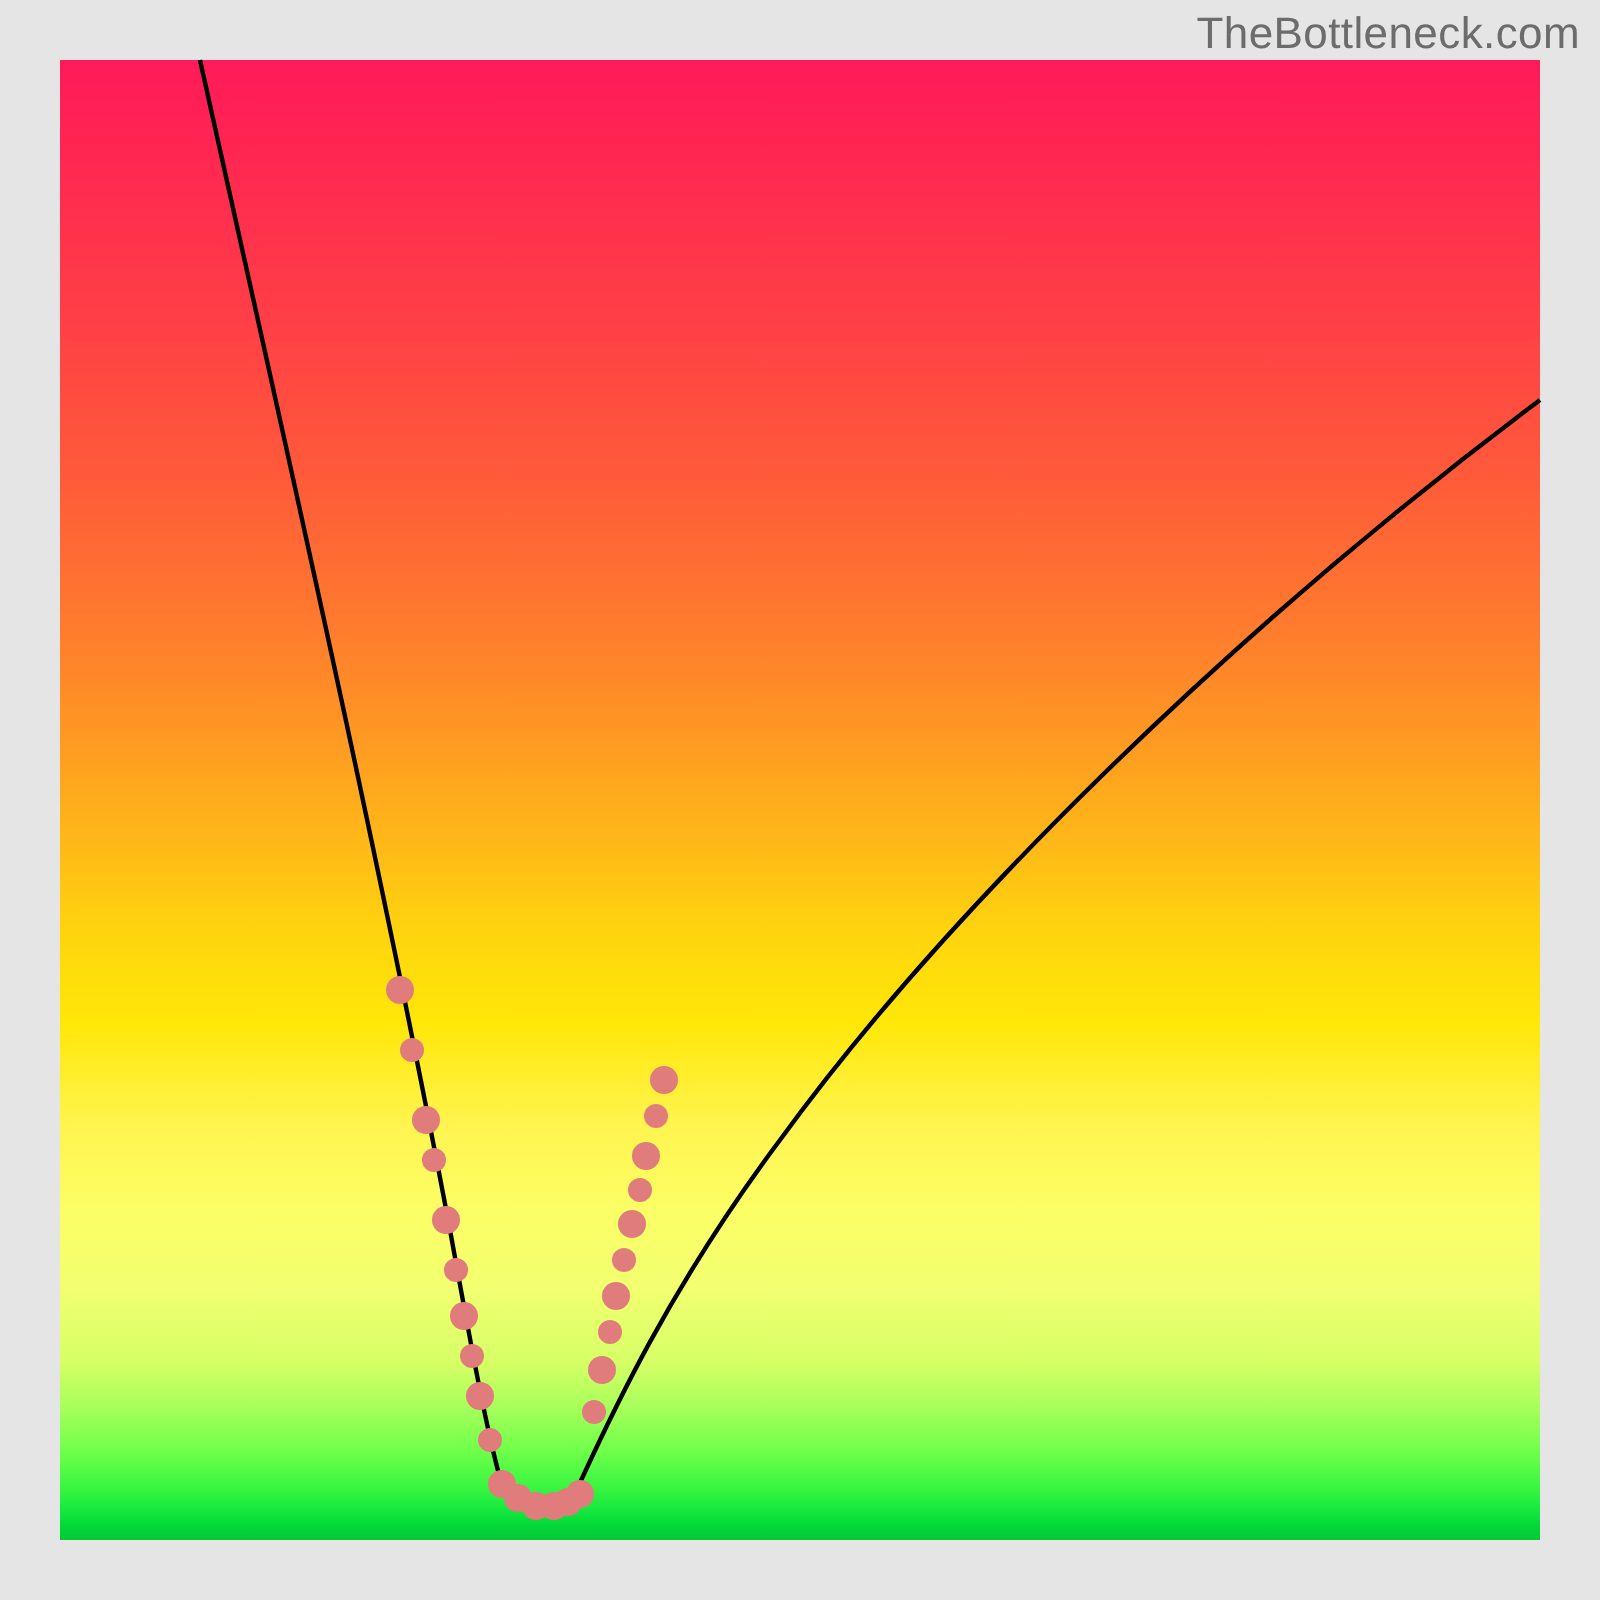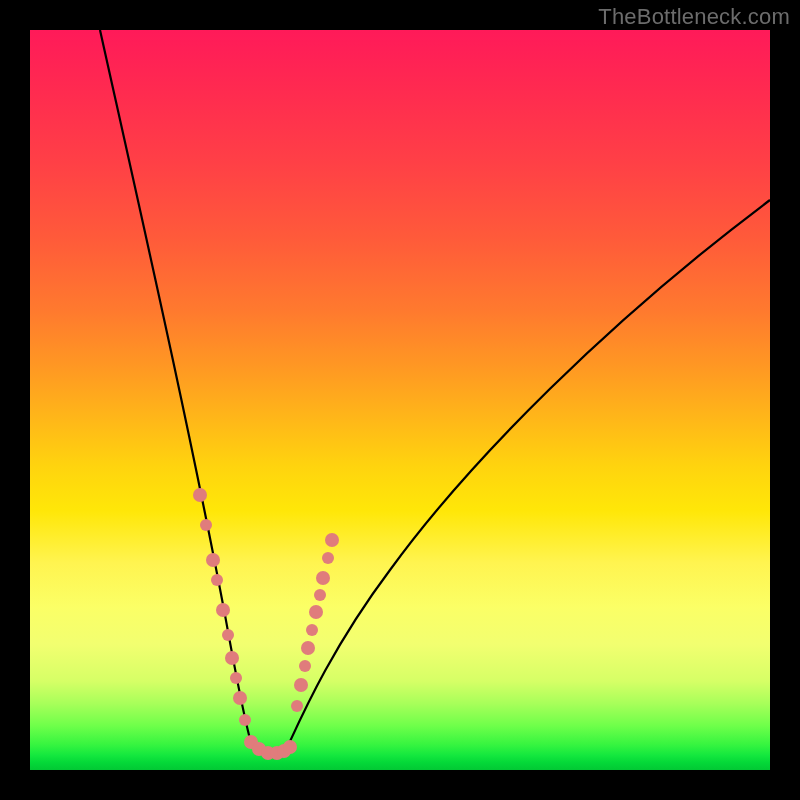--- a/index.html
+++ b/index.html
@@ -7,21 +7,21 @@
     padding: 0;
     width: 800px;
     height: 800px;
     overflow: hidden;
     font-family: Arial, Helvetica, sans-serif;
   }
   .stage {
     position: relative;
     width: 800px;
     height: 800px;
-    background: #000000;
+    background: #e5e5e5;
   }
   .plot-area {
     position: absolute;
     left: 30px;
     top: 30px;
     width: 740px;
     height: 740px;
     
     background: linear-gradient(
       to bottom,

